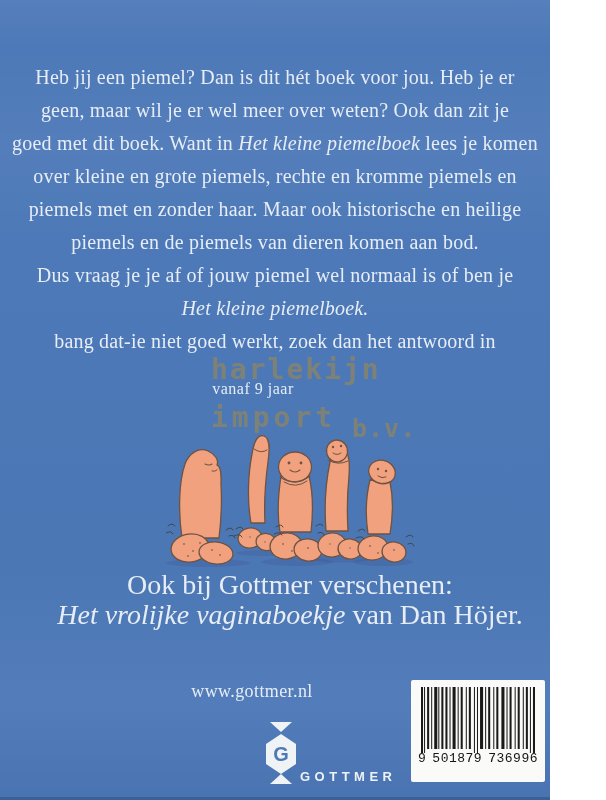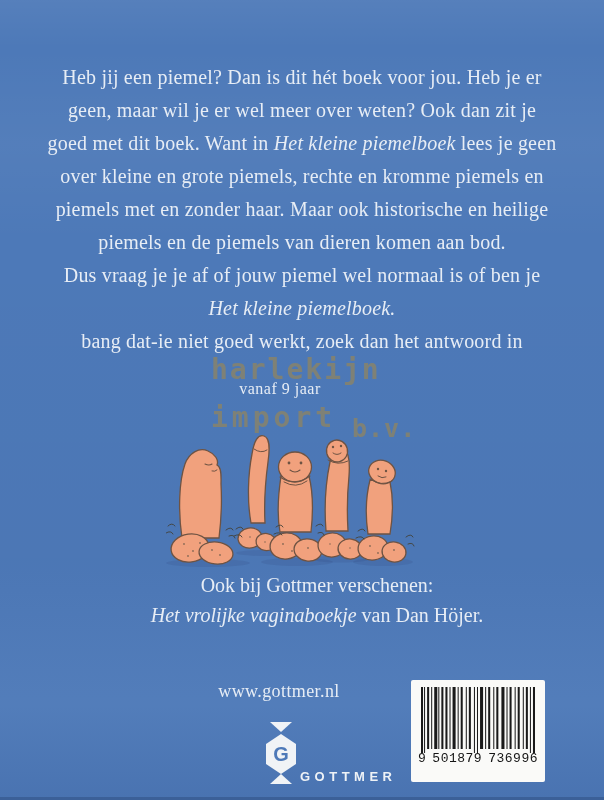--- a/index.html
+++ b/index.html
@@ -1,17 +1,17 @@
 <!DOCTYPE html>
 <html style="--bg: #4d79b8; --ink: #e7edf5; --watermark: #8a8468; --skin: #f1a17d; --skin-light: #f6bb97; --outline: #6e5343; --barcode-bg: #fafaf8;"><head>
 <meta charset="utf-8">
 <style>
   html,body{margin:0;padding:0;}
   .cover{
-    position:relative;width:604px;height:800px;overflow:hidden;
+    position:relative;width:550px;height:800px;overflow:hidden;
     background:var(--bg,#4d79b8);
     font-family:"Liberation Serif",serif;
   }
   .cover::after{
     content:"";position:absolute;left:0;right:0;bottom:0;height:3px;
     background:rgba(20,40,80,.25);pointer-events:none;
   }
   .scan-texture{
     position:absolute;inset:0;pointer-events:none;
     background:
@@ -19,21 +19,21 @@
         rgba(255,255,255,.04) 18%, rgba(255,255,255,0) 30%,
         rgba(0,0,30,.02) 70%, rgba(255,255,255,.03) 88%, rgba(0,0,40,.05) 100%);
   }
   .blurb{
     position:absolute;top:61px;left:0;right:0;text-align:center;
     font-size:20px;line-height:33px;color:var(--ink,#e7edf5);
     letter-spacing:.2px;white-space:nowrap;
   }
   .also{
     position:absolute;top:570px;left:0;right:0;text-align:center;
-    font-size:20px;line-height:30px;color:var(--ink,#e7edf5);white-space:nowrap;margin-left:30px;
+    font-size:28px;line-height:30px;color:var(--ink,#e7edf5);white-space:nowrap;margin-left:30px;
   }
   .age-note{
     position:absolute;top:380px;left:0;right:44px;text-align:center;
     font-size:16px;letter-spacing:.5px;color:var(--ink,#e7edf5);z-index:6;
   }
   .website{
     position:absolute;top:681px;left:0;right:46px;text-align:center;
     font-size:18px;color:var(--ink,#e7edf5);letter-spacing:.4px;
   }
   .watermark{
@@ -67,21 +67,21 @@
 </head>
 <body>
 
 <div class="cover">
 
   <div class="scan-texture"></div>
 
   <div class="blurb">
     <div><span>Heb jij een piemel? Dan is dit hét boek voor jou. Heb je er</span></div>
     <div><span>geen, maar wil je er wel meer over weten? Ook dan zit je</span></div>
-    <div><span>goed met dit boek. Want in </span><i>Het kleine piemelboek</i><span> lees je geen</span></div>
+    <div><span>goed met dit boek. Want in </span><i>Het kleine piemelboek</i><span> lees je komen</span></div>
     <div><span>over kleine en grote piemels, rechte en kromme piemels en</span></div>
     <div><span>piemels met en zonder haar. Maar ook historische en heilige</span></div>
     <div><span>piemels en de piemels van dieren komen aan bod.</span></div>
     <div><span>Dus vraag je je af of jouw piemel wel normaal is of ben je</span></div>
     <div><i>Het kleine piemelboek.</i></div>
     <div><span>bang dat-ie niet goed werkt, zoek dan het antwoord in</span></div>
   </div>
 
   <div class="age-note">vanaf 9 jaar</div>
 

